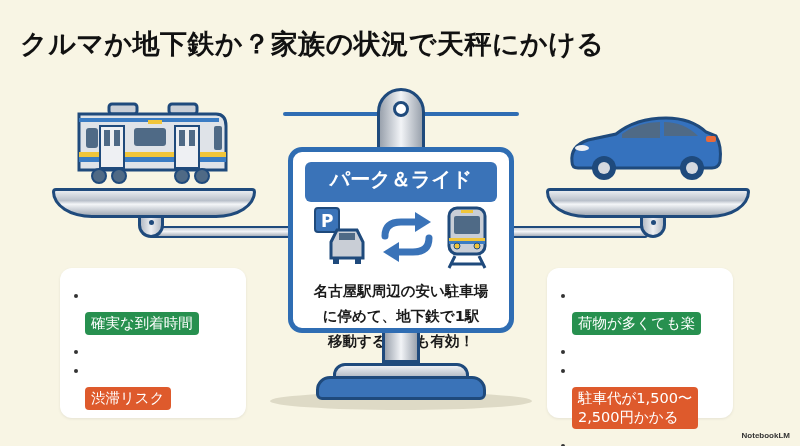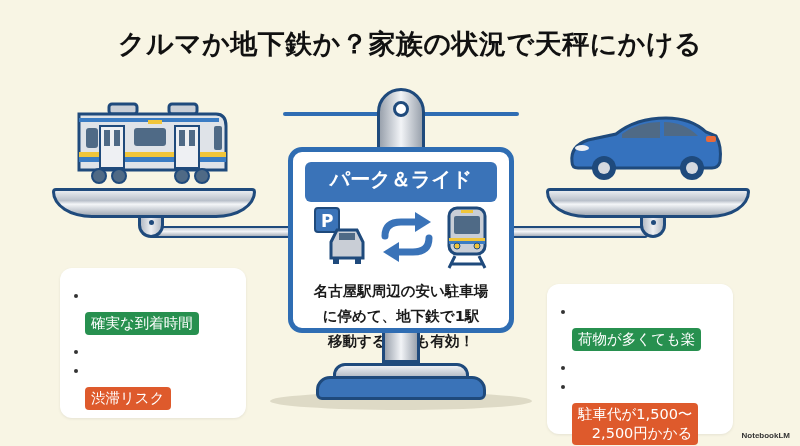--- a/index.html
+++ b/index.html
@@ -4,21 +4,21 @@
 <style>
   * { box-sizing: border-box; margin: 0; padding: 0; }
   html, body { width: 800px; height: 446px; overflow: hidden; }
   body {
     background: #f8f5e4;
     font-family: "DejaVu Sans", "Liberation Sans", sans-serif;
     position: relative;
   }
   .title {
     position: absolute; left: 0; top: 26px; width: 800px;
-    text-align: center; font-size: 27px; font-weight: bold; color: #111;
+    text-align: left; font-size: 27px; font-weight: bold; color: #111;
     letter-spacing: 0.5px;
     padding-left: 20px;
   }
   .abs { position: absolute; }
 
   
   .beam-top { left: 283px; top: 112px; width: 236px; height: 4px; background: #2f6db3; border-radius: 2px; }
   .beam {
     height: 12px; border: 2.5px solid #1f4a7c; border-radius: 3px;
     background: linear-gradient(#c9ced6, #f2f4f7 45%, #a9b0bb);
@@ -174,21 +174,21 @@
     </div>
   <div class="item">
       <span class="dot"></span>
     </div>
   <div class="item">
       <span class="dot"></span>
       <span class="chip bad">渋滞リスク</span>
     </div>
 </div>
 
-<div class="abs card" style="left:547px; top:284px; width:186px; height:150px;text-align:right;">
+<div class="abs card" style="left:547px; top:268px; width:186px; height:150px;">
   <div class="item">
       <span class="dot"></span>
       <span class="chip good">荷物が多くても楽</span>
     </div>
   <div class="item">
       <span class="dot"></span>
     </div>
   <div class="item">
       <span class="dot"></span>
       <span class="chip bad" style="white-space:pre-line;">駐車代が1,500〜

